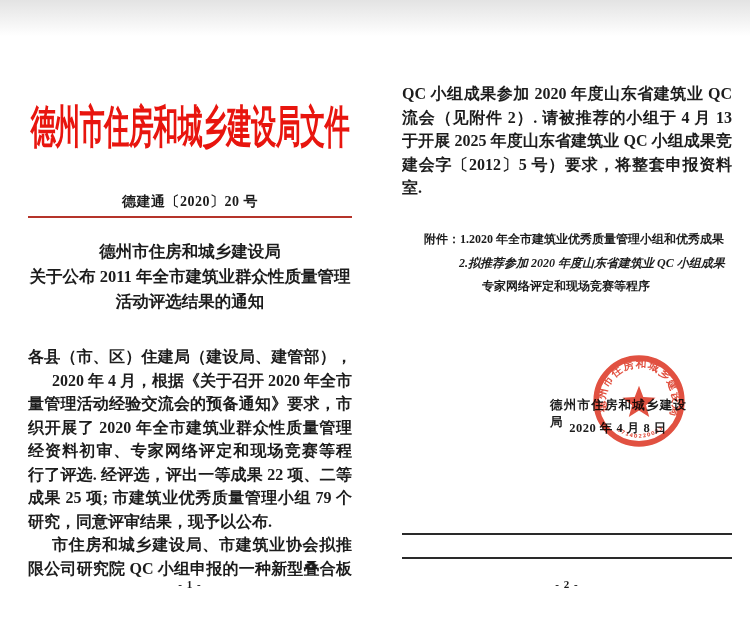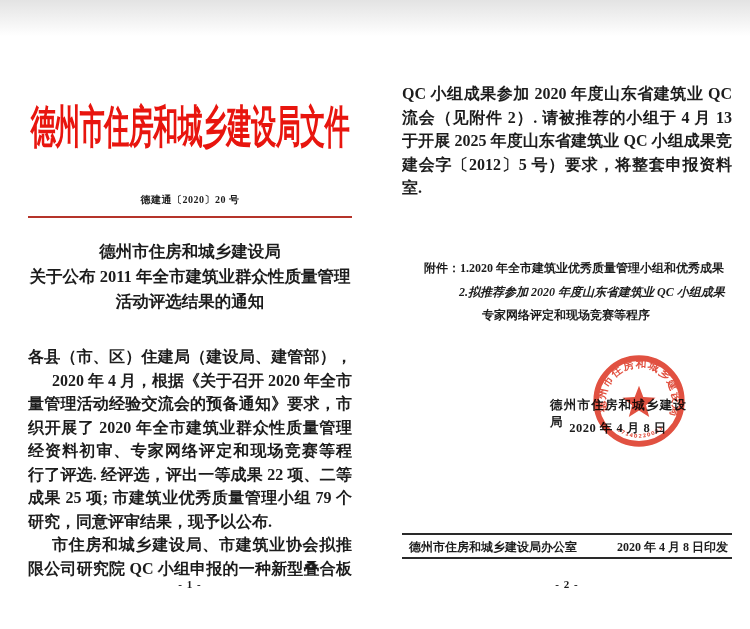--- a/index.html
+++ b/index.html
@@ -11,37 +11,37 @@
     background:linear-gradient(#e3e3e3 0%, rgba(255,255,255,0) 95%);}
   .page{position:absolute;top:0;height:629px;}
   .p1{left:28px;width:324px;text-decoration:underline;}
   .p2{left:402px;width:330px;}
 
   
   .red-head{position:absolute;top:97px;left:0;width:100%;text-align:center;
     color:var(--header_red,#e8150e);font-size:25px;font-weight:700;letter-spacing:-0.5px;
     transform:scaleY(1.8);transform-origin:50% 0;white-space:nowrap;}
   .doc-no{position:absolute;top:193px;left:0;width:100%;text-align:center;
-    font-size:10px;font-weight:700;letter-spacing:0.5px;}
+    font-size:14px;font-weight:700;letter-spacing:0.5px;}
   .red-rule{position:absolute;top:216px;left:0;width:100%;height:2px;
     background:var(--rule_red,#b5342a);}
   .notice-title{position:absolute;top:239px;left:0;width:100%;text-align:center;
     font-size:16.5px;line-height:25px;font-weight:700;}
   .body-block{position:absolute;left:0;width:100%;font-size:16px;font-weight:600;}
   .p1 .body-block{top:345px;}
   .p2 .body-block{top:82px;}
   .b-line{height:23.5px;line-height:23.5px;white-space:nowrap;}
   .b-line.fill{text-align:justify;text-align-last:justify;white-space:normal;
     overflow:hidden;}
   .b-line.indent{padding-left:24px;}
   .pageno{position:absolute;top:578px;left:0;width:100%;text-align:center;
     font-size:11px;font-weight:700;letter-spacing:1px;}
 
   
-  .attach{position:absolute;top:228px;left:0;width:100%;font-size:12px;font-weight:600;margin-top:29px;}
+  .attach{position:absolute;top:228px;left:0;width:100%;font-size:12px;font-weight:600;}
   .attach .b-line{white-space:nowrap;}
   .a-r1{padding-left:22px;}
   .a-r2{padding-left:85px;}
   .a-r3{padding-left:57px;font-style:italic;}
   .a-r4{padding-left:80px;}
 
   
   .sig-org{position:absolute;top:397px;left:148px;width:136px;font-size:12.5px;
     font-weight:700;text-align:justify;text-align-last:justify;}
   .sig-date{position:absolute;top:420px;left:156px;width:120px;font-size:12.5px;
@@ -115,21 +115,17 @@
       <text font-size="10.5" fill="#df4230" font-weight="bold" letter-spacing="1.2" font-family="Liberation Serif, DejaVu Serif, serif">
         <textPath href="#seal-arc-top" startOffset="1%">德州市住房和城乡建设局</textPath>
       </text>
       <text font-size="5" fill="#df4230" font-weight="bold" letter-spacing="1" font-family="DejaVu Sans, sans-serif">
         <textPath href="#seal-arc-bottom" startOffset="4%">3714022002373</textPath>
       </text>
       <polygon fill="#df4230" points="50,35 54.2,46.2 66.2,46.7 56.8,54.2 60,65.8 50,59.2 40,65.8 43.2,54.2 33.8,46.7 45.8,46.2"></polygon>
     </svg>
 
     <div class="footer-line fl-1"></div>
-    <div class="footer-row">
-      <span>德州市住房和城乡建设局办公室</span>
-      <span>2020 年 4 月 8 日印发</span>
-    </div>
     <div class="footer-line fl-2"></div>
 
     <div class="pageno">- 2 -</div>
   </div>
 </div>
 
 </body></html>

